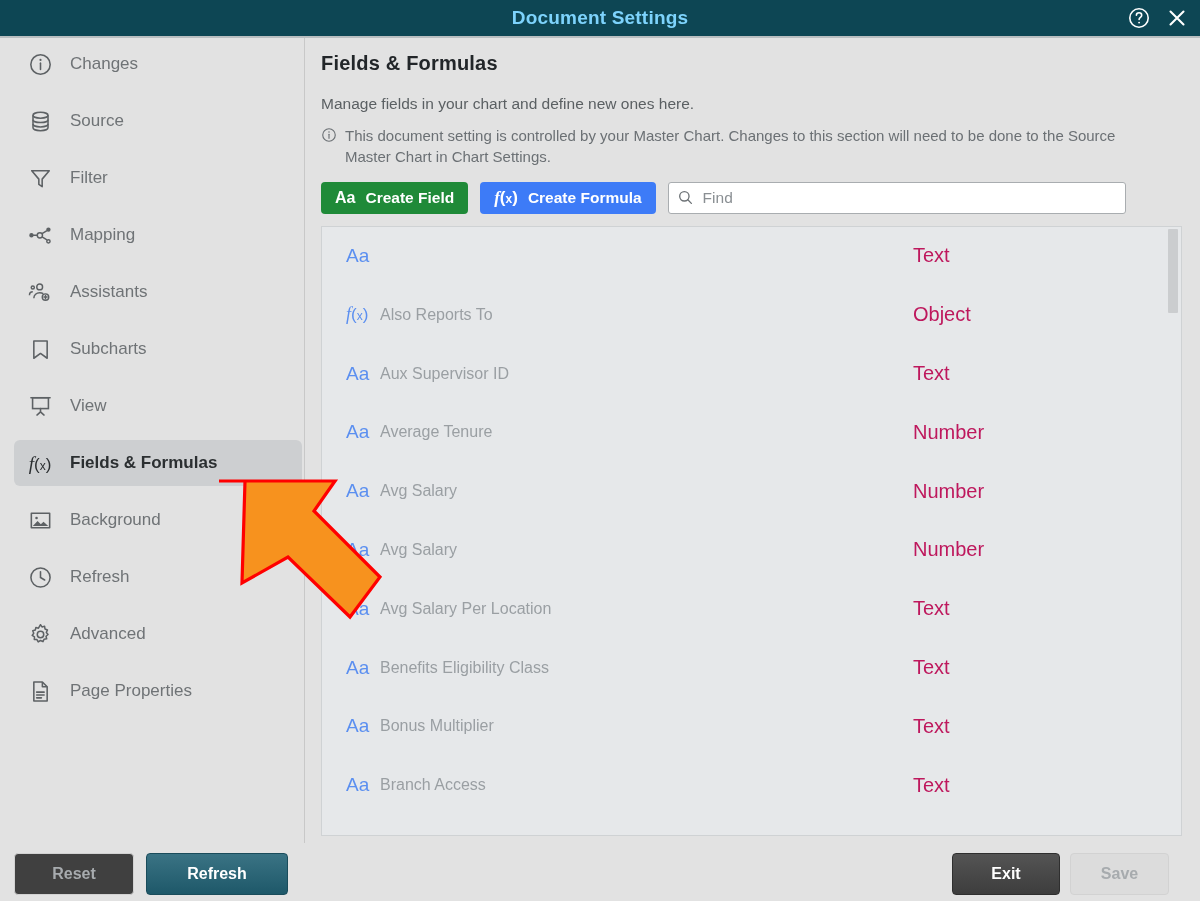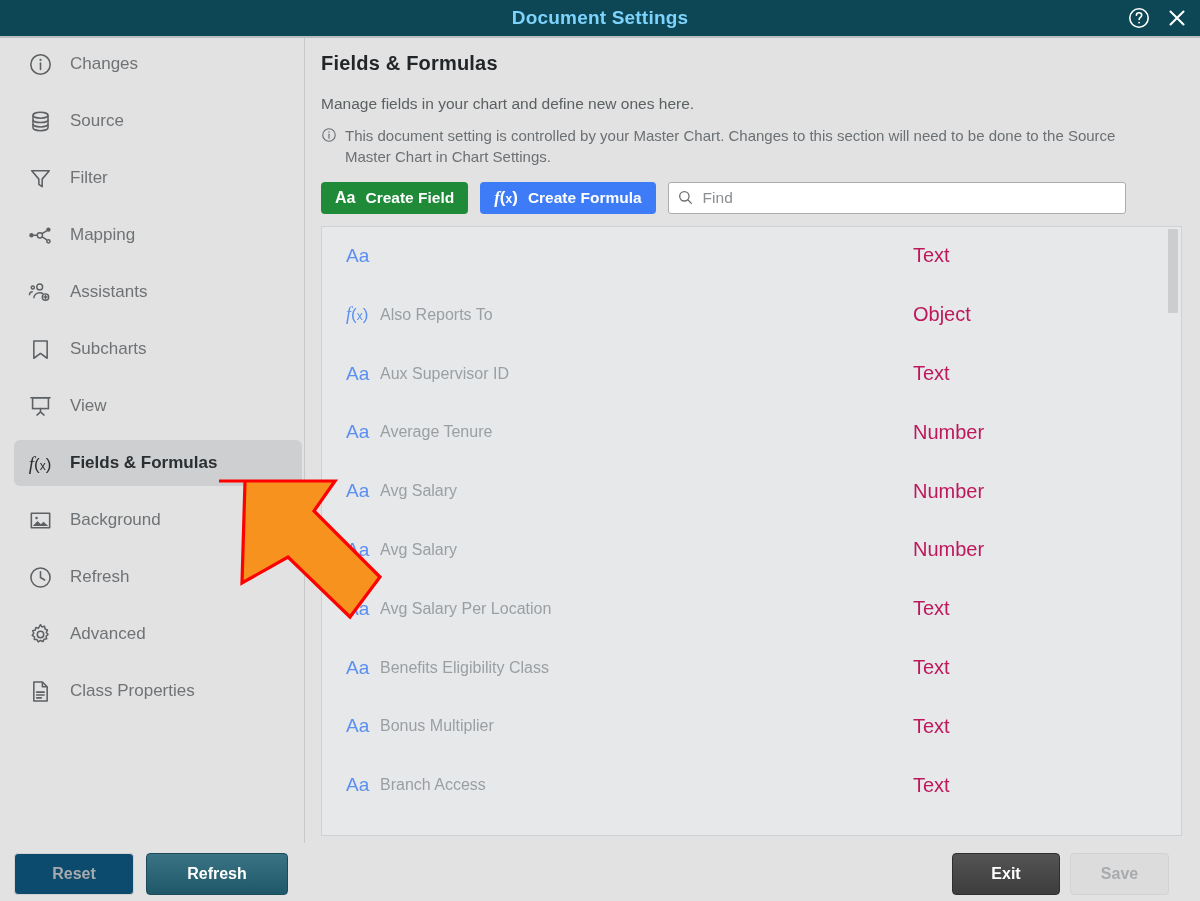--- a/index.html
+++ b/index.html
@@ -179,21 +179,21 @@
     position:absolute;left:0;top:843px;width:1200px;height:58px;
     background:#e2e2e2;
   }
   .fbtn{
     position:absolute;top:10px;height:42px;
     border-radius:4px;border:1px solid transparent;
     font-family:"Liberation Sans", sans-serif;font-size:16px;font-weight:bold;
     cursor:pointer;box-sizing:border-box;
   }
   .fbtn-reset{
-    left:14px;width:120px;background:#0c4a6e;color:#a7abae;border-color:#d2d2d2;
+    left:14px;width:120px;background:#404040;color:#a7abae;border-color:#d2d2d2;
   }
   .fbtn-refresh{
     left:146px;width:142px;color:#ffffff;
     background:linear-gradient(180deg,#3a7384 0%,#1e5869 100%);
     border-color:#1a4c5b;
   }
   .fbtn-exit{
     left:952px;width:108px;color:#ffffff;
     background:linear-gradient(180deg,#545454 0%,#3d3d3d 100%);
     border-color:#2f2f2f;
@@ -358,21 +358,21 @@
     </div>
 
     <div class="nav-item">
       <span class="nav-icon">
         <svg width="25" height="25" viewBox="0 0 24 24" fill="none" stroke="currentColor" stroke-width="1.5" stroke-linejoin="round">
           <path d="M5.6 2.9h8.2l4.6 4.6v13.6H5.6z"></path>
           <path d="M13.8 2.9v4.6h4.6"></path>
           <path d="M8.3 12.6h7.2M8.3 15.4h7.2M8.3 18.1h4.6" stroke-linecap="round"></path>
         </svg>
       </span>
-      <span class="nav-label">Class Properties</span>
+      <span class="nav-label">Page Properties</span>
     </div>
   </div>
 
   <div class="v-divider"></div>
 
   <div class="main">
     <h1>Fields &amp; Formulas</h1>
     <div class="subtitle">Manage fields in your chart and define new ones here.</div>
 
     <div class="notice">

